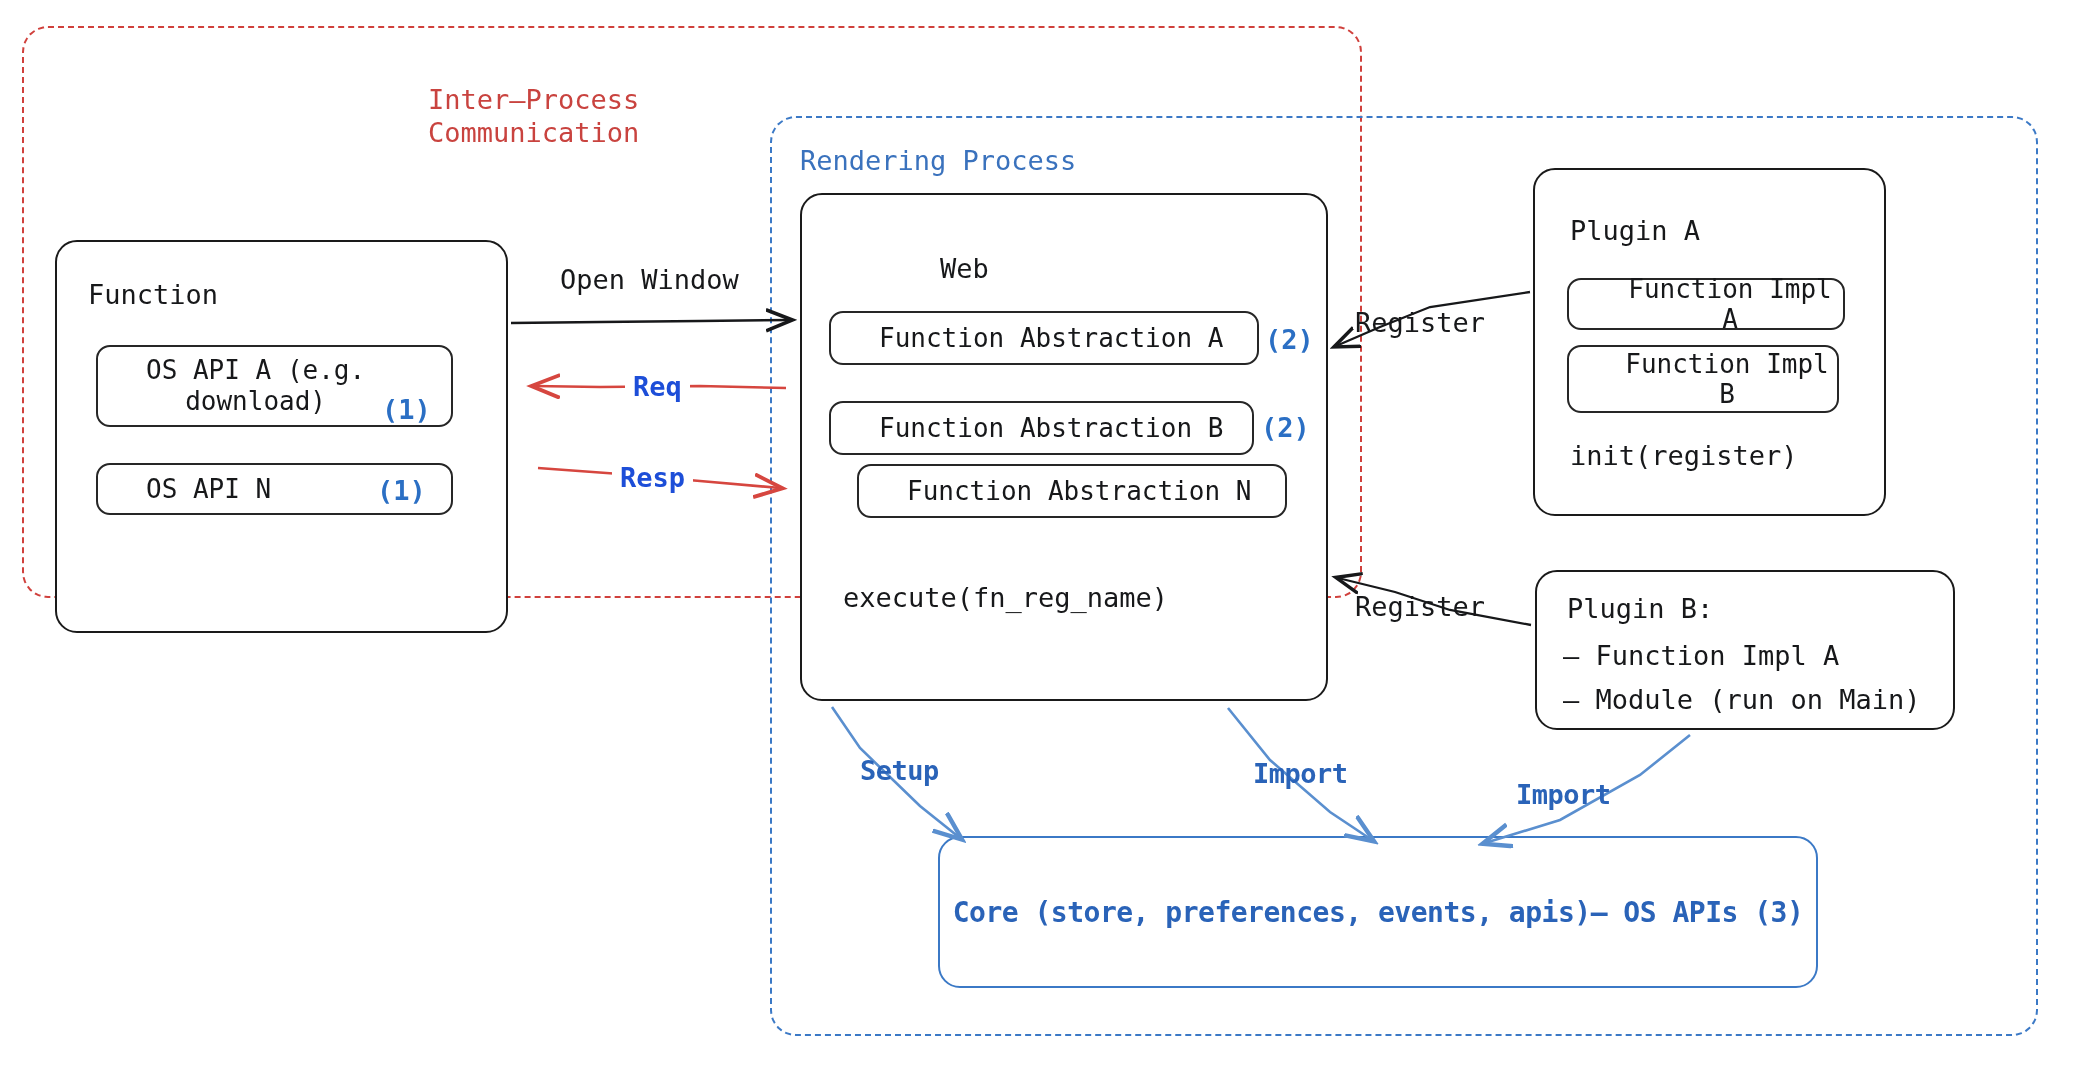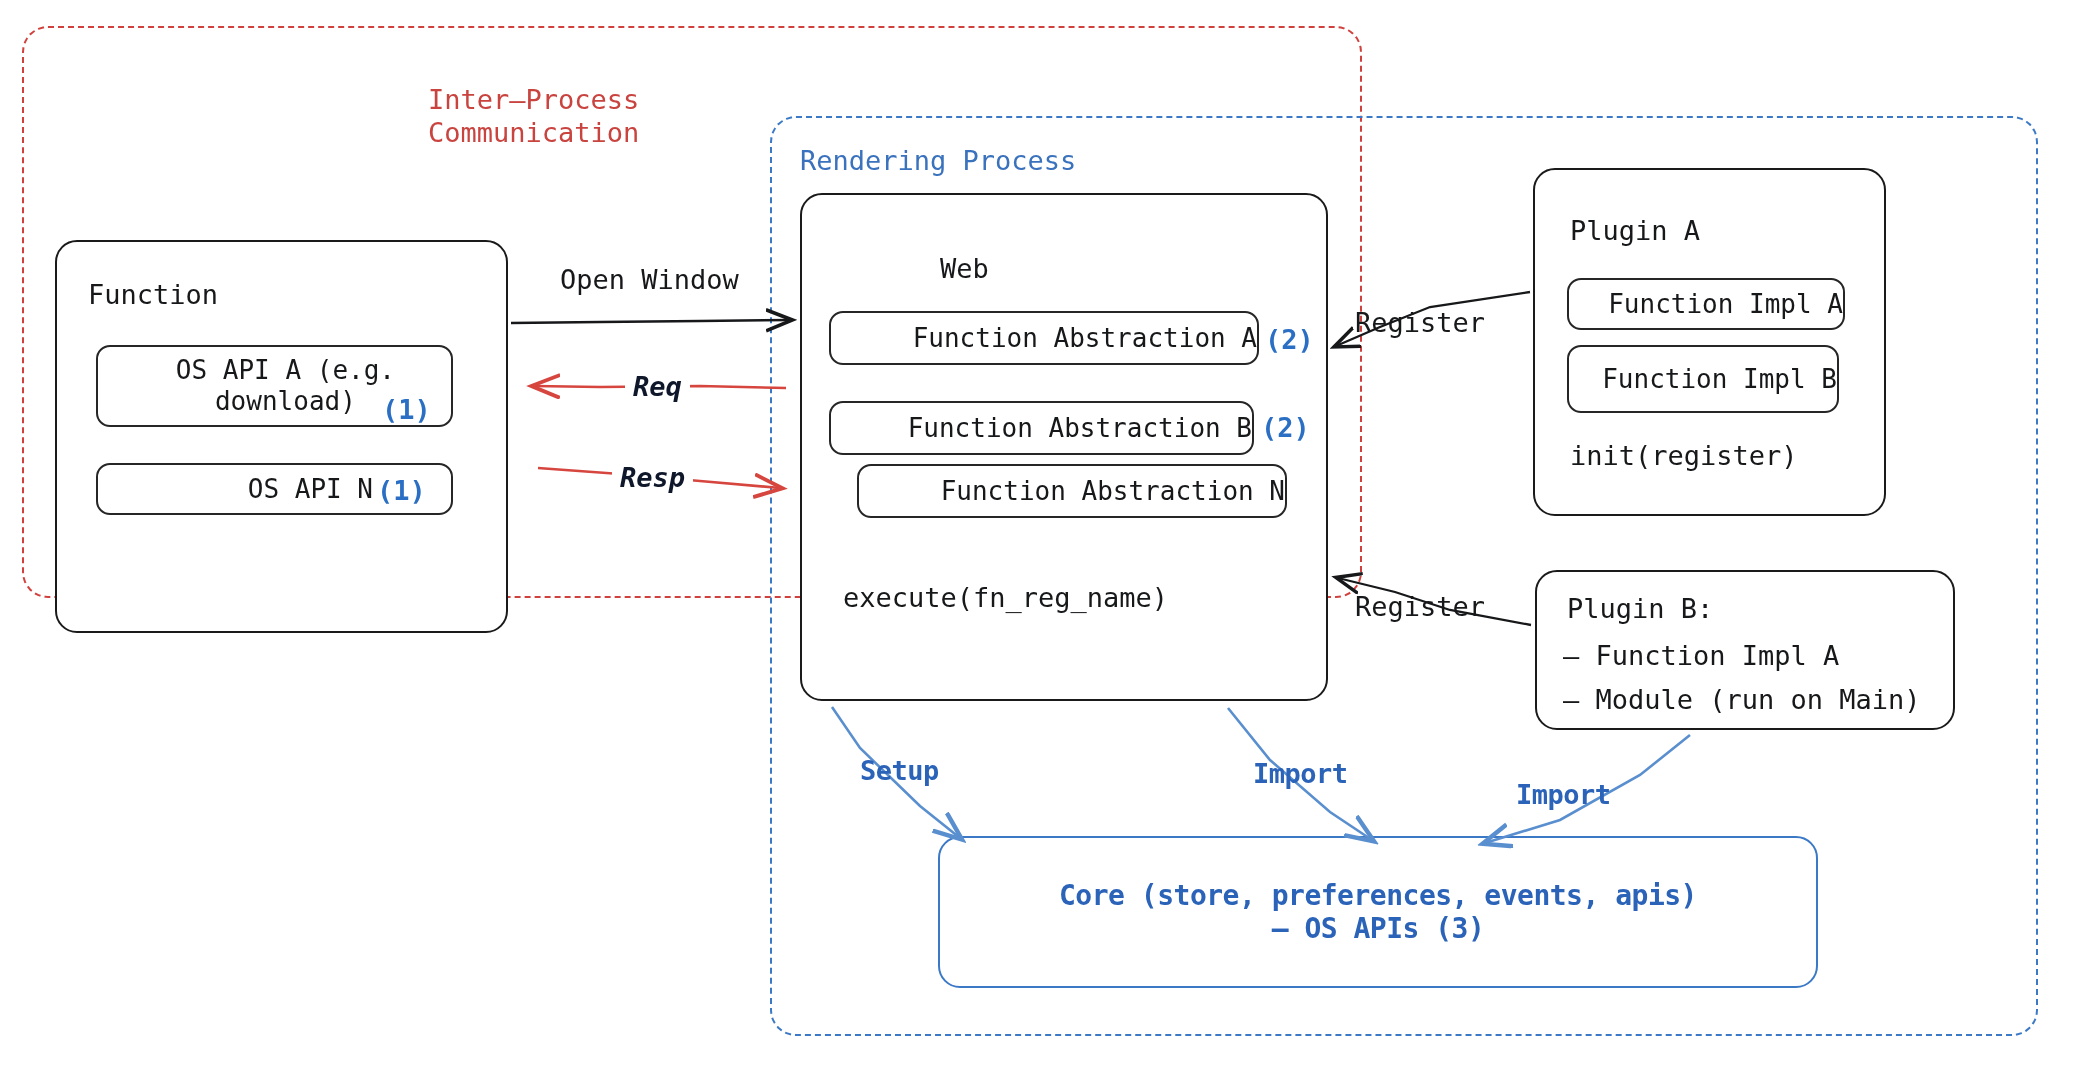--- a/index.html
+++ b/index.html
@@ -32,22 +32,23 @@
   }
   .solid-box {
     border: 2.5px solid #1a1a1a;
     border-radius: 22px;
   }
   .inner-box {
     border: 2px solid #262626;
     border-radius: 14px;
     display: flex;
     align-items: center;
-    justify-content: flex-end;
+    justify-content: flex-start;
     text-align: center;
+    padding-left: 48px;
   }
   .dashed-red {
     border: 2.5px dashed #d0403c;
     border-radius: 26px;
     background: transparent;
   }
   .dashed-blue {
     border: 2.5px dashed #3b79c6;
     border-radius: 26px;
     background: transparent;
@@ -76,24 +77,23 @@
   .t-black-sm {
     color: #17181a;
     font-size: 26px;
   }
   .t-blue-num {
     color: #2b6fc4;
     font-size: 27px;
     font-weight: 600;
   }
   .t-arrow-red {
-    color: #0f172a;
+    color: #1d4ed8;
     font-size: 27px;
     font-weight: 600;
-    font-style: italic;
   }
   .t-arrow-black {
     color: #17181a;
     font-size: 27px;
   }
   .t-core {
     color: #2a63b8;
     font-weight: 700;
     font-size: 28px;
     font-family: "DejaVu Sans Mono", "Liberation Mono", monospace;
@@ -106,21 +106,21 @@
     letter-spacing: -0.5px;
   }
 
   .core-box {
     position: absolute;
     box-sizing: border-box;
     border: 2.5px solid #3b79c6;
     border-radius: 22px;
     background: #ffffff;
     display: flex;
-    flex-direction: column;
+    flex-direction: row;
     align-items: center;
     justify-content: center;
     text-align: center;
   }
   .core-line { white-space: pre; }
 
   .plugb-list {
     position: absolute;
     white-space: pre;
     color: #17181a;

